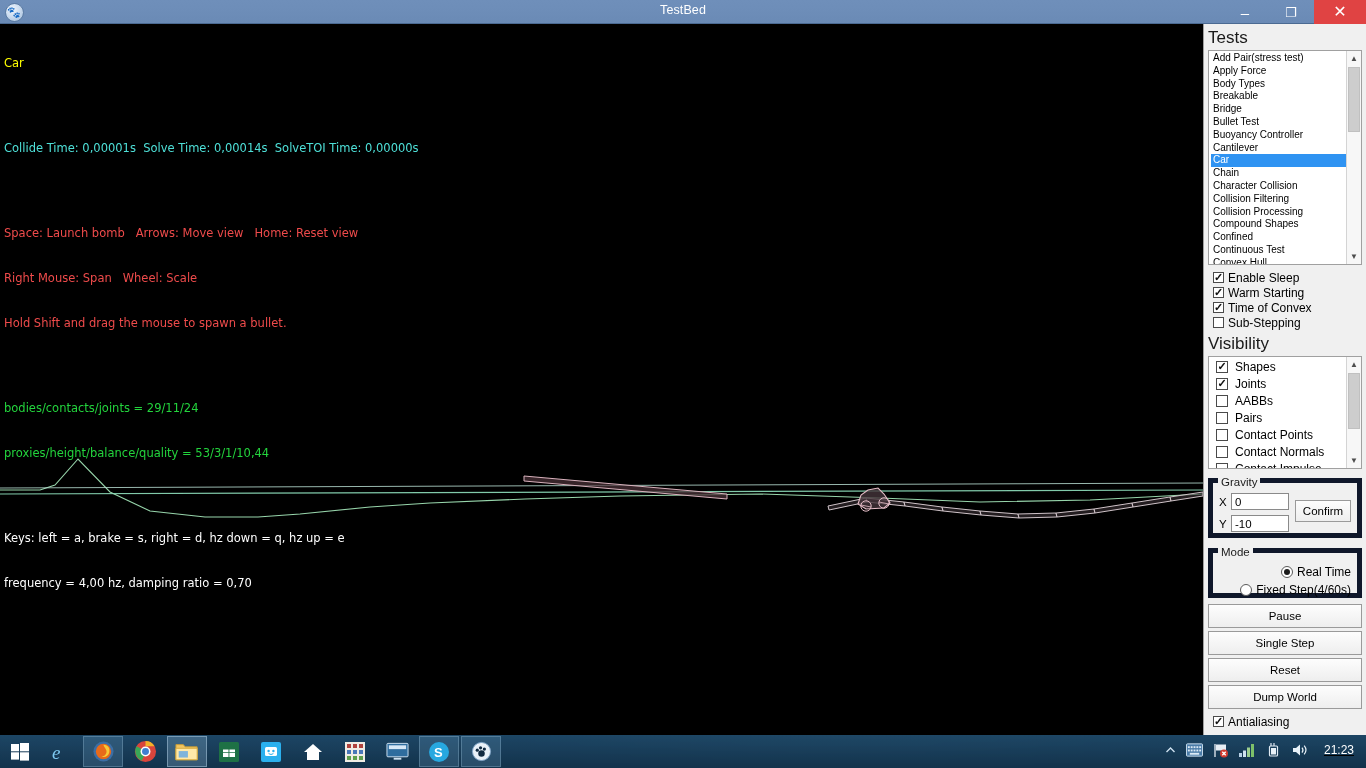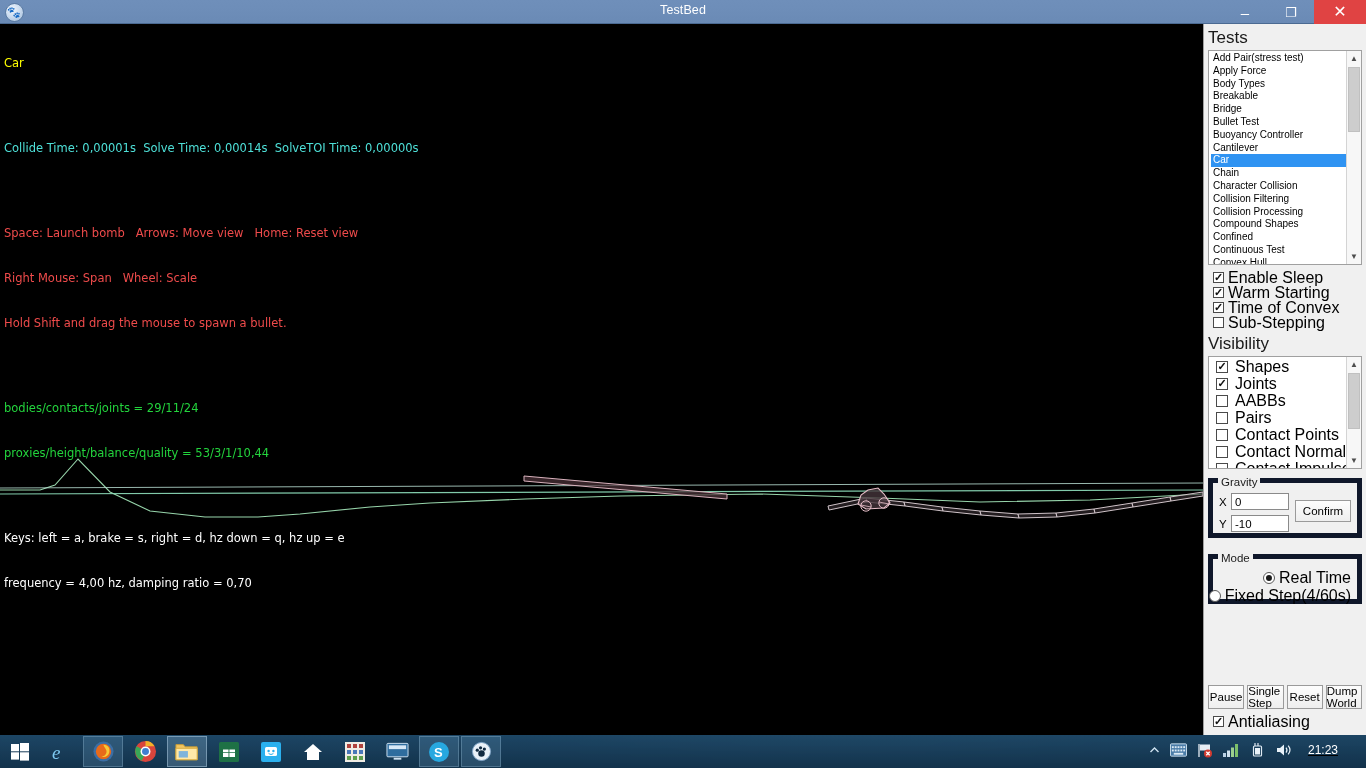--- a/index.html
+++ b/index.html
@@ -106,21 +106,21 @@
     box-sizing:border-box;
   }
   
   .cb-row{display:flex;align-items:center;height:15px;padding-left:9px;}
   .cbox{
     width:11px;height:11px;border:1px solid #4a4a4a;background:#fff;
     display:inline-flex;align-items:center;justify-content:center;
     margin-right:4px;flex:none;box-sizing:border-box;
   }
   .cbox .tick{font-size:11px;line-height:9px;color:#111;font-weight:bold;}
-  .cb-label{font-size:16px;color:#000;white-space:nowrap;}
+  .cb-label{font-size:12px;color:#000;white-space:nowrap;}
   
   #vis-list{height:113px;}
   .vis-row{display:flex;align-items:center;height:17px;padding-left:5px;}
   .vis-row .cbox{margin-right:7px;width:12px;height:12px;}
   
   .fset{
     margin:4px 4px 0 4px;border:5px solid #0f172a;position:relative;
     padding:10px 6px 6px 6px;box-sizing:border-box;
   }
   .fset > .legend{
@@ -142,21 +142,21 @@
   }
   .rrow{display:flex;align-items:center;height:18px;justify-content:flex-end;}
   .radio{
     width:12px;height:12px;border-radius:50%;border:1px solid #5a5a5a;background:#fff;
     margin-right:4px;display:inline-flex;align-items:center;justify-content:center;flex:none;
     box-sizing:border-box;
   }
   .radio .dot{width:6px;height:6px;border-radius:50%;background:#1a1a1a;}
   .btn-grid{
     position:absolute;left:4px;right:4px;bottom:26px;
-    display:grid;grid-template-columns:1fr 1fr 1fr 1fr;gap:3px;
+    display:grid;grid-template-columns:1fr;gap:3px;
   }
   .pbtn{
     height:22px;background:linear-gradient(to bottom,#fdfdfd,#eeeeee);
     border:1px solid #9a9a9a;font-size:11.5px;color:#000;
     display:flex;align-items:center;justify-content:center;cursor:default;
   }
   #aa-row{position:absolute;left:0;bottom:6px;}
   
   #taskbar{
     position:absolute;left:0;bottom:0;width:1366px;height:33px;
@@ -168,21 +168,21 @@
     width:40px;height:33px;display:flex;align-items:center;justify-content:center;
   }
   .tb-btn{
     width:40px;height:31px;margin:0 1px;display:flex;align-items:center;justify-content:center;
     position:relative;
   }
   .tb-btn.active{background:rgba(150,190,220,.28);border:1px solid rgba(190,220,240,.45);box-sizing:border-box;}
   .tb-btn.run{background:rgba(120,170,205,.22);border:1px solid rgba(170,205,230,.30);box-sizing:border-box;}
   #tray{
     position:absolute;right:0;top:0;height:30px;display:flex;align-items:center;
-    padding-right:24px;
+    padding-right:8px;
     text-decoration:underline;
   }
   #tray .tr-ic{margin:0 5px;display:flex;align-items:center;justify-content:center;}
   #clock{color:#fff;font-size:12px;margin-left:10px;margin-right:4px;}
 </style>
 </head>
 <body>
 
 <div id="desktop"></div>
 
@@ -361,21 +361,21 @@
         <span class="lbl">X</span>
         <input type="text" value="0" style="">
       </div>
       <div class="grow" style="margin-bottom:0;">
         <span class="lbl">Y</span>
         <input type="text" value="-10" style="">
       </div>
       <button id="confirm-btn">Confirm</button>
     </div>
 
-    <div class="fset" style="margin-top:16px;height:50px;padding-left:9px;">
+    <div class="fset" style="margin-top:10px;height:50px;padding-left:9px;">
       <span class="legend">Mode</span>
       <div id="modes">
           <div class="rrow">
             <span class="radio">
               <span class="dot"></span>
             </span>
             <span class="cb-label">Real Time</span>
           </div>
           <div class="rrow">
             <span class="radio"></span>

